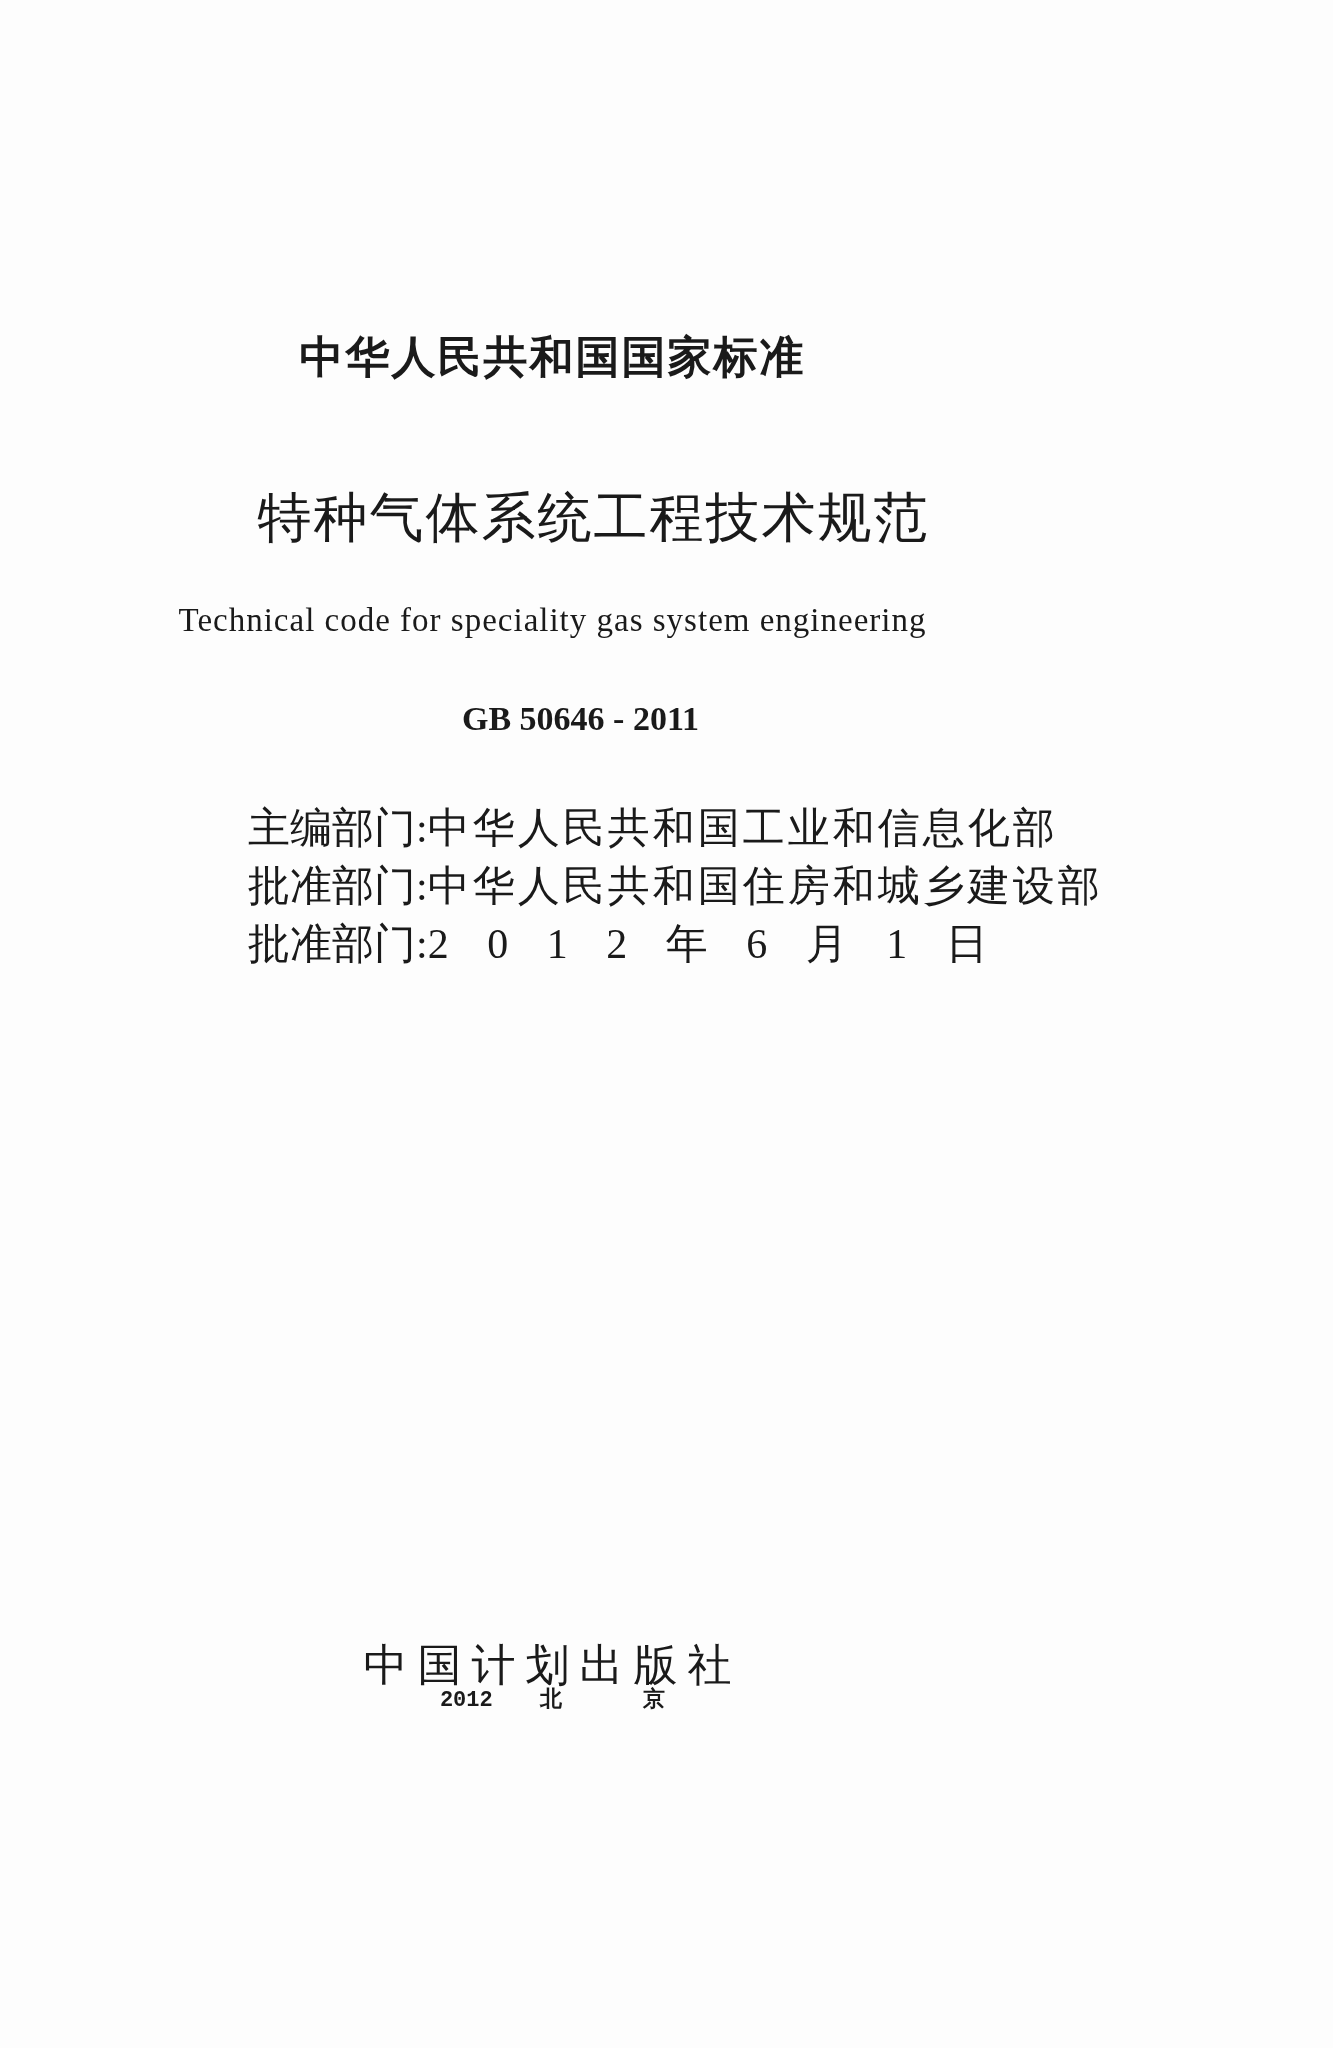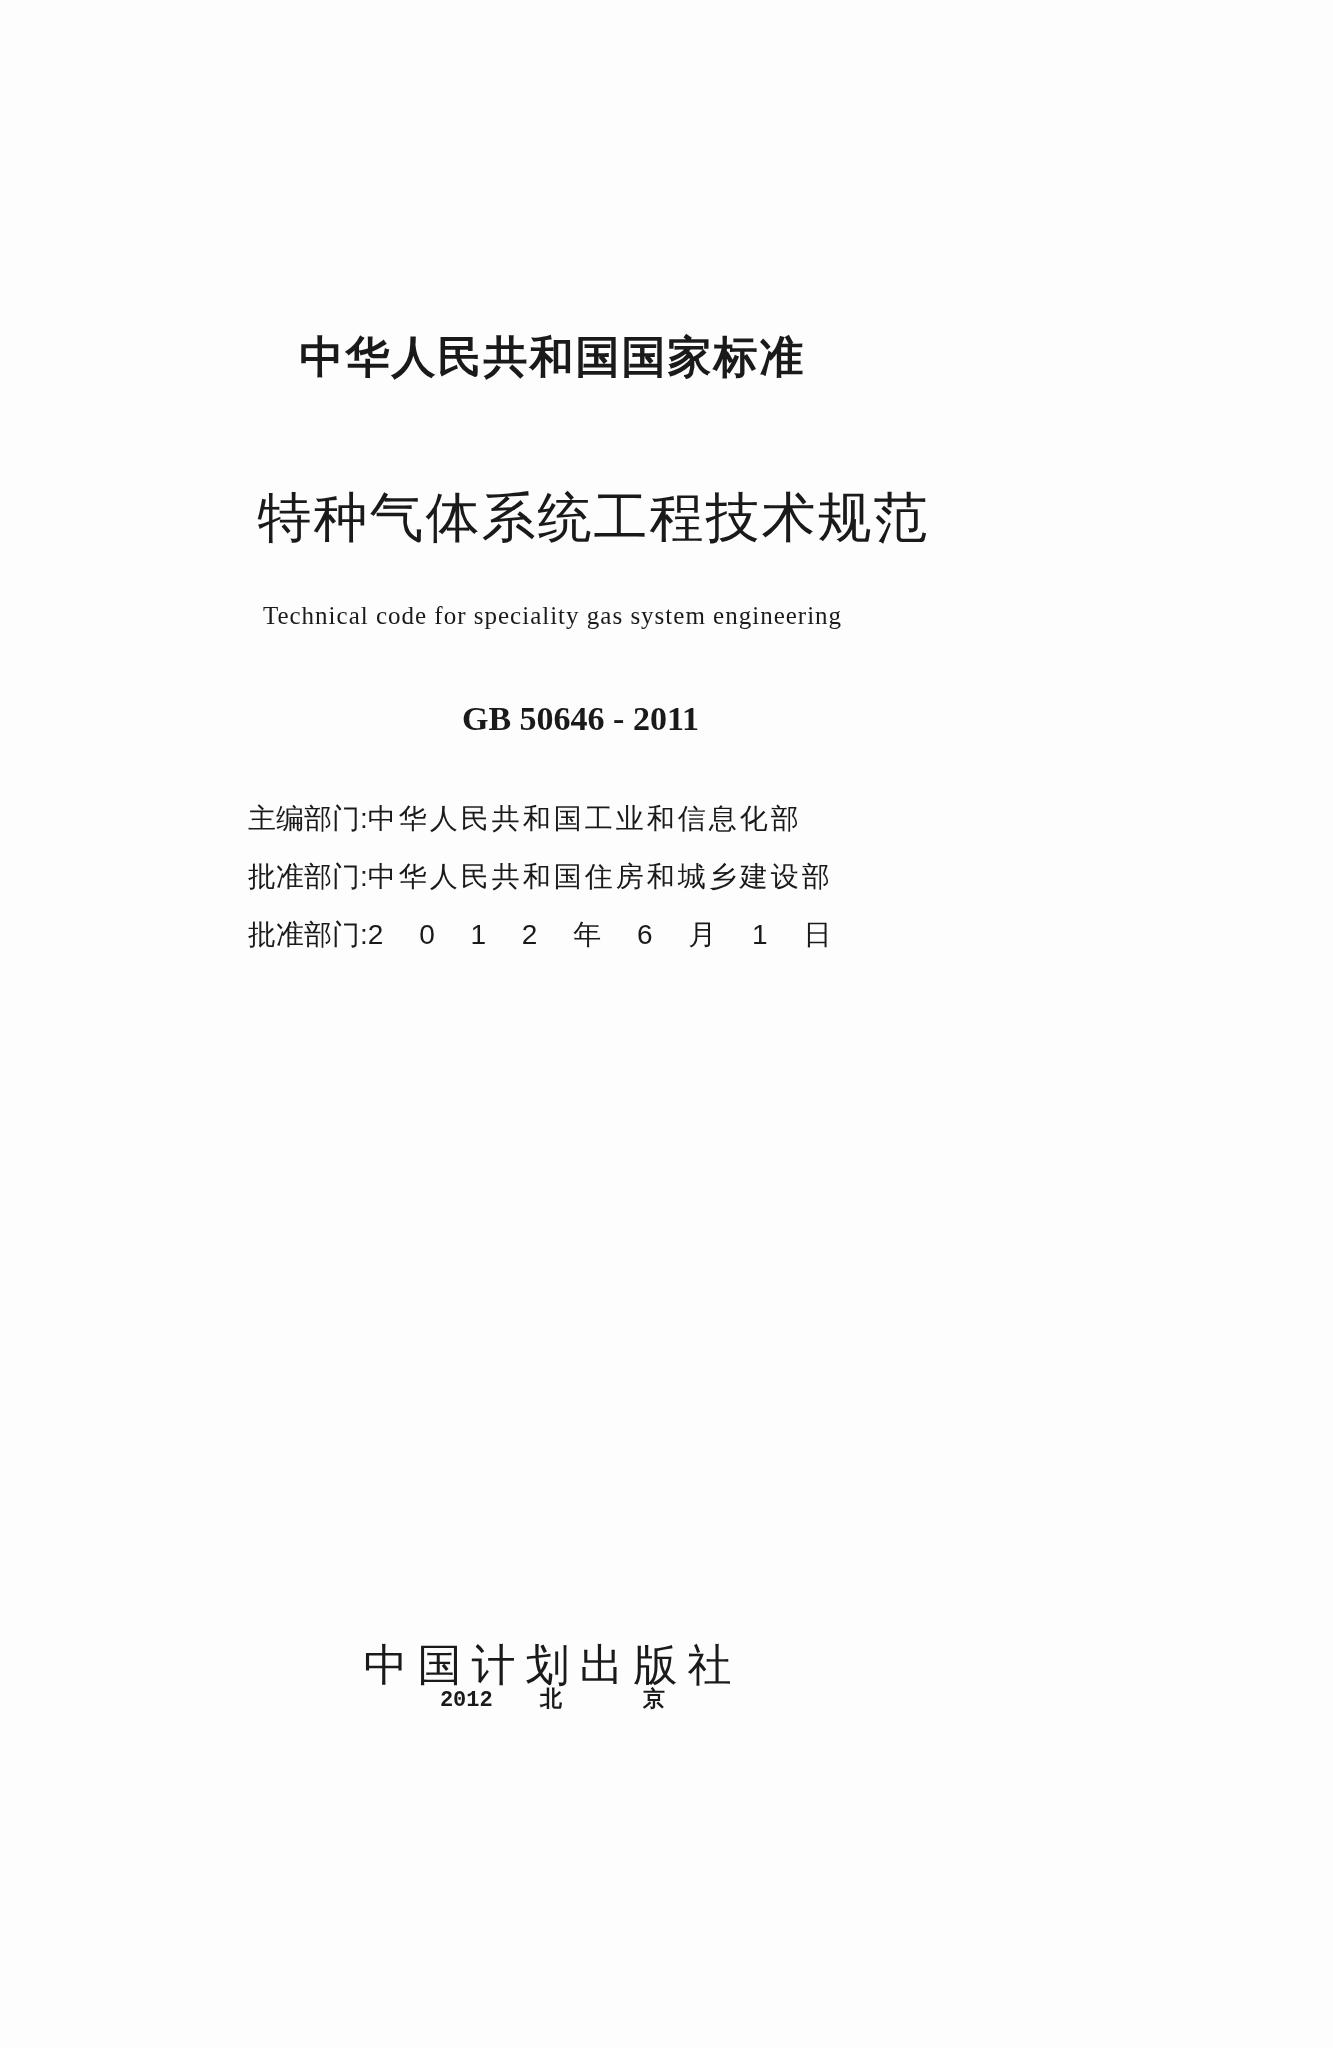--- a/index.html
+++ b/index.html
@@ -1,22 +1,22 @@
 <!DOCTYPE html>
 <html><head>
 <meta charset="utf-8">
 <style>
   html,body{margin:0;padding:0;}
   body{width:1333px;height:2048px;background:#fdfdfd;position:relative;overflow:hidden;color:#1a1a1a;}
   .ln{position:absolute;left:0;width:1105px;text-align:center;white-space:nowrap;}
   .hdr{top:328px;font-family:"DejaVu Sans",sans-serif;font-weight:bold;font-size:44px;letter-spacing:2px;}
   .ttl{top:482px;font-family:"DejaVu Serif",serif;font-size:54px;letter-spacing:2px;margin-left:41px;}
-  .en{top:602px;font-family:"Liberation Serif",serif;font-size:25px;letter-spacing:1px;}
+  .en{top:602px;font-family:"Liberation Serif",serif;font-size:33px;letter-spacing:1px;}
   .gb{top:700px;font-family:"Liberation Serif",serif;font-weight:bold;font-size:34px;padding-left:28px;}
-  .info{position:absolute;left:248px;font-family:Liberation Sans, sans-serif;font-size:28px;white-space:nowrap;letter-spacing:3px;}
+  .info{position:absolute;left:248px;font-family:Liberation Serif, serif;font-size:42px;white-space:nowrap;letter-spacing:3px;}
   .info .lbl{letter-spacing:0;}
   .pub{top:1636px;font-family:"DejaVu Serif",serif;font-size:44px;letter-spacing:10px;}
   .yr{top:1684px;font-family:Liberation Mono, monospace;font-weight:bold;font-size:22px;}
   .yr span{display:inline-block;}
 </style>
 </head>
 <body>
 
 <div class="ln hdr">中华人民共和国国家标准</div>
 <div class="ln ttl">特种气体系统工程技术规范</div>

